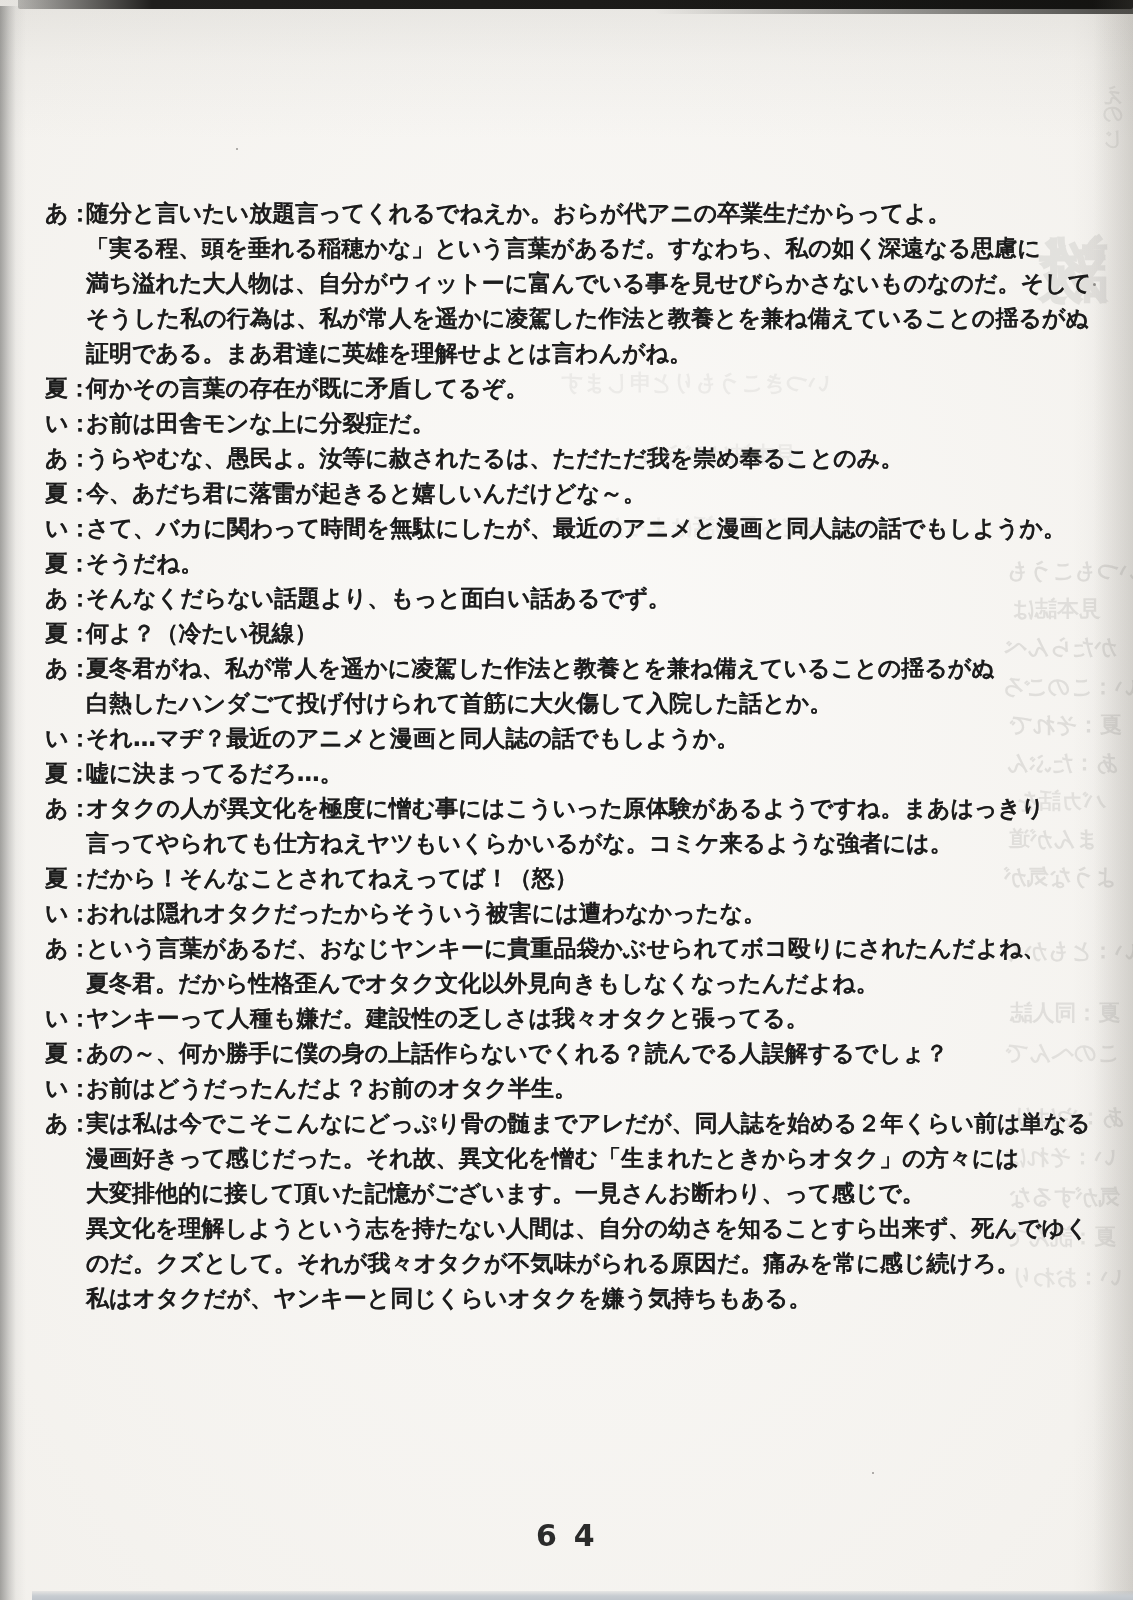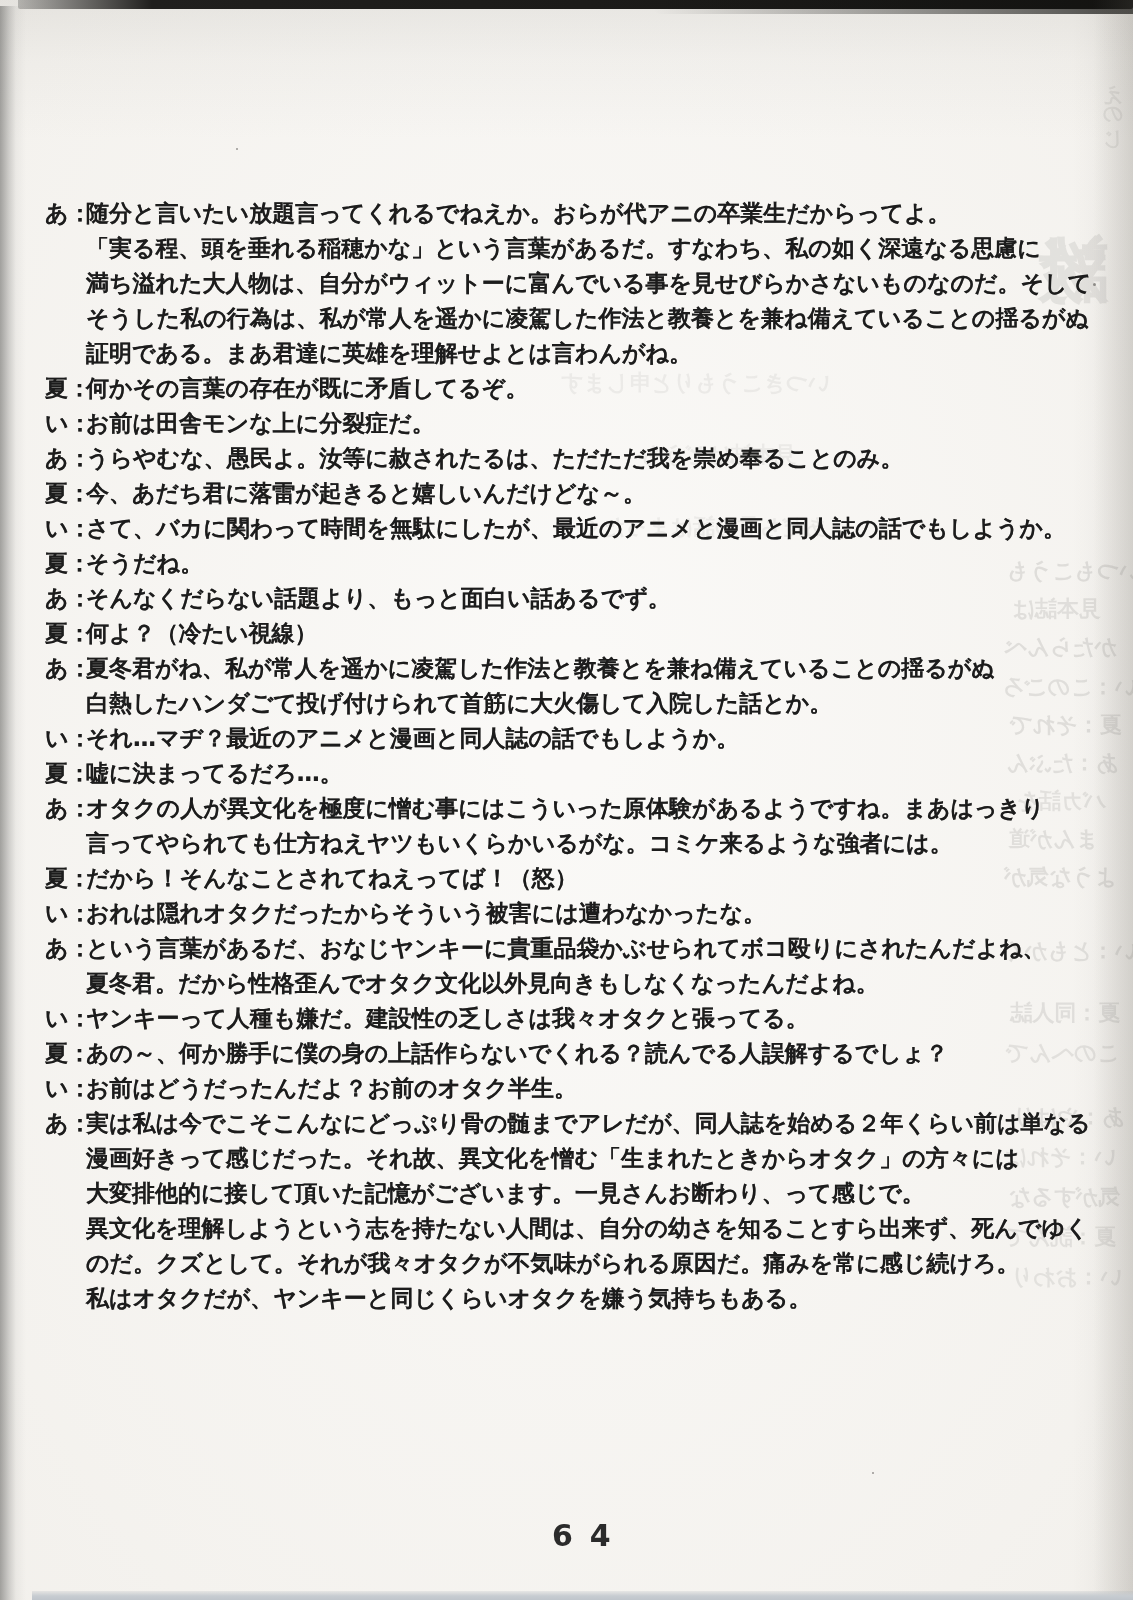--- a/index.html
+++ b/index.html
@@ -44,21 +44,21 @@
   .line{
     display:flex;align-items:baseline;
     height:35px;line-height:35px;
     font-size:23px;font-weight:bold;color:#1c1c1c;
     letter-spacing:0px;
     text-shadow:0 0 0.4px rgba(28,28,28,0.6);
   }
   .spk{flex:none;width:41px;}
   .txt{flex:none;white-space:nowrap;}
   .page-number{
-    position:absolute;left:552px;top:1518px;
+    position:absolute;left:536px;top:1518px;
     font-size:30px;font-weight:bold;color:#2b2b2b;
     letter-spacing:17px;white-space:nowrap;
   }
   .bleed-layer{position:absolute;inset:0;pointer-events:none;}
   .bleed{
     position:absolute;transform:scaleX(-1);
     font-weight:bold;color:#4a4a48;white-space:nowrap;
     filter:blur(0.6px);
   }
   .bleed.vert{writing-mode:vertical-rl;}

